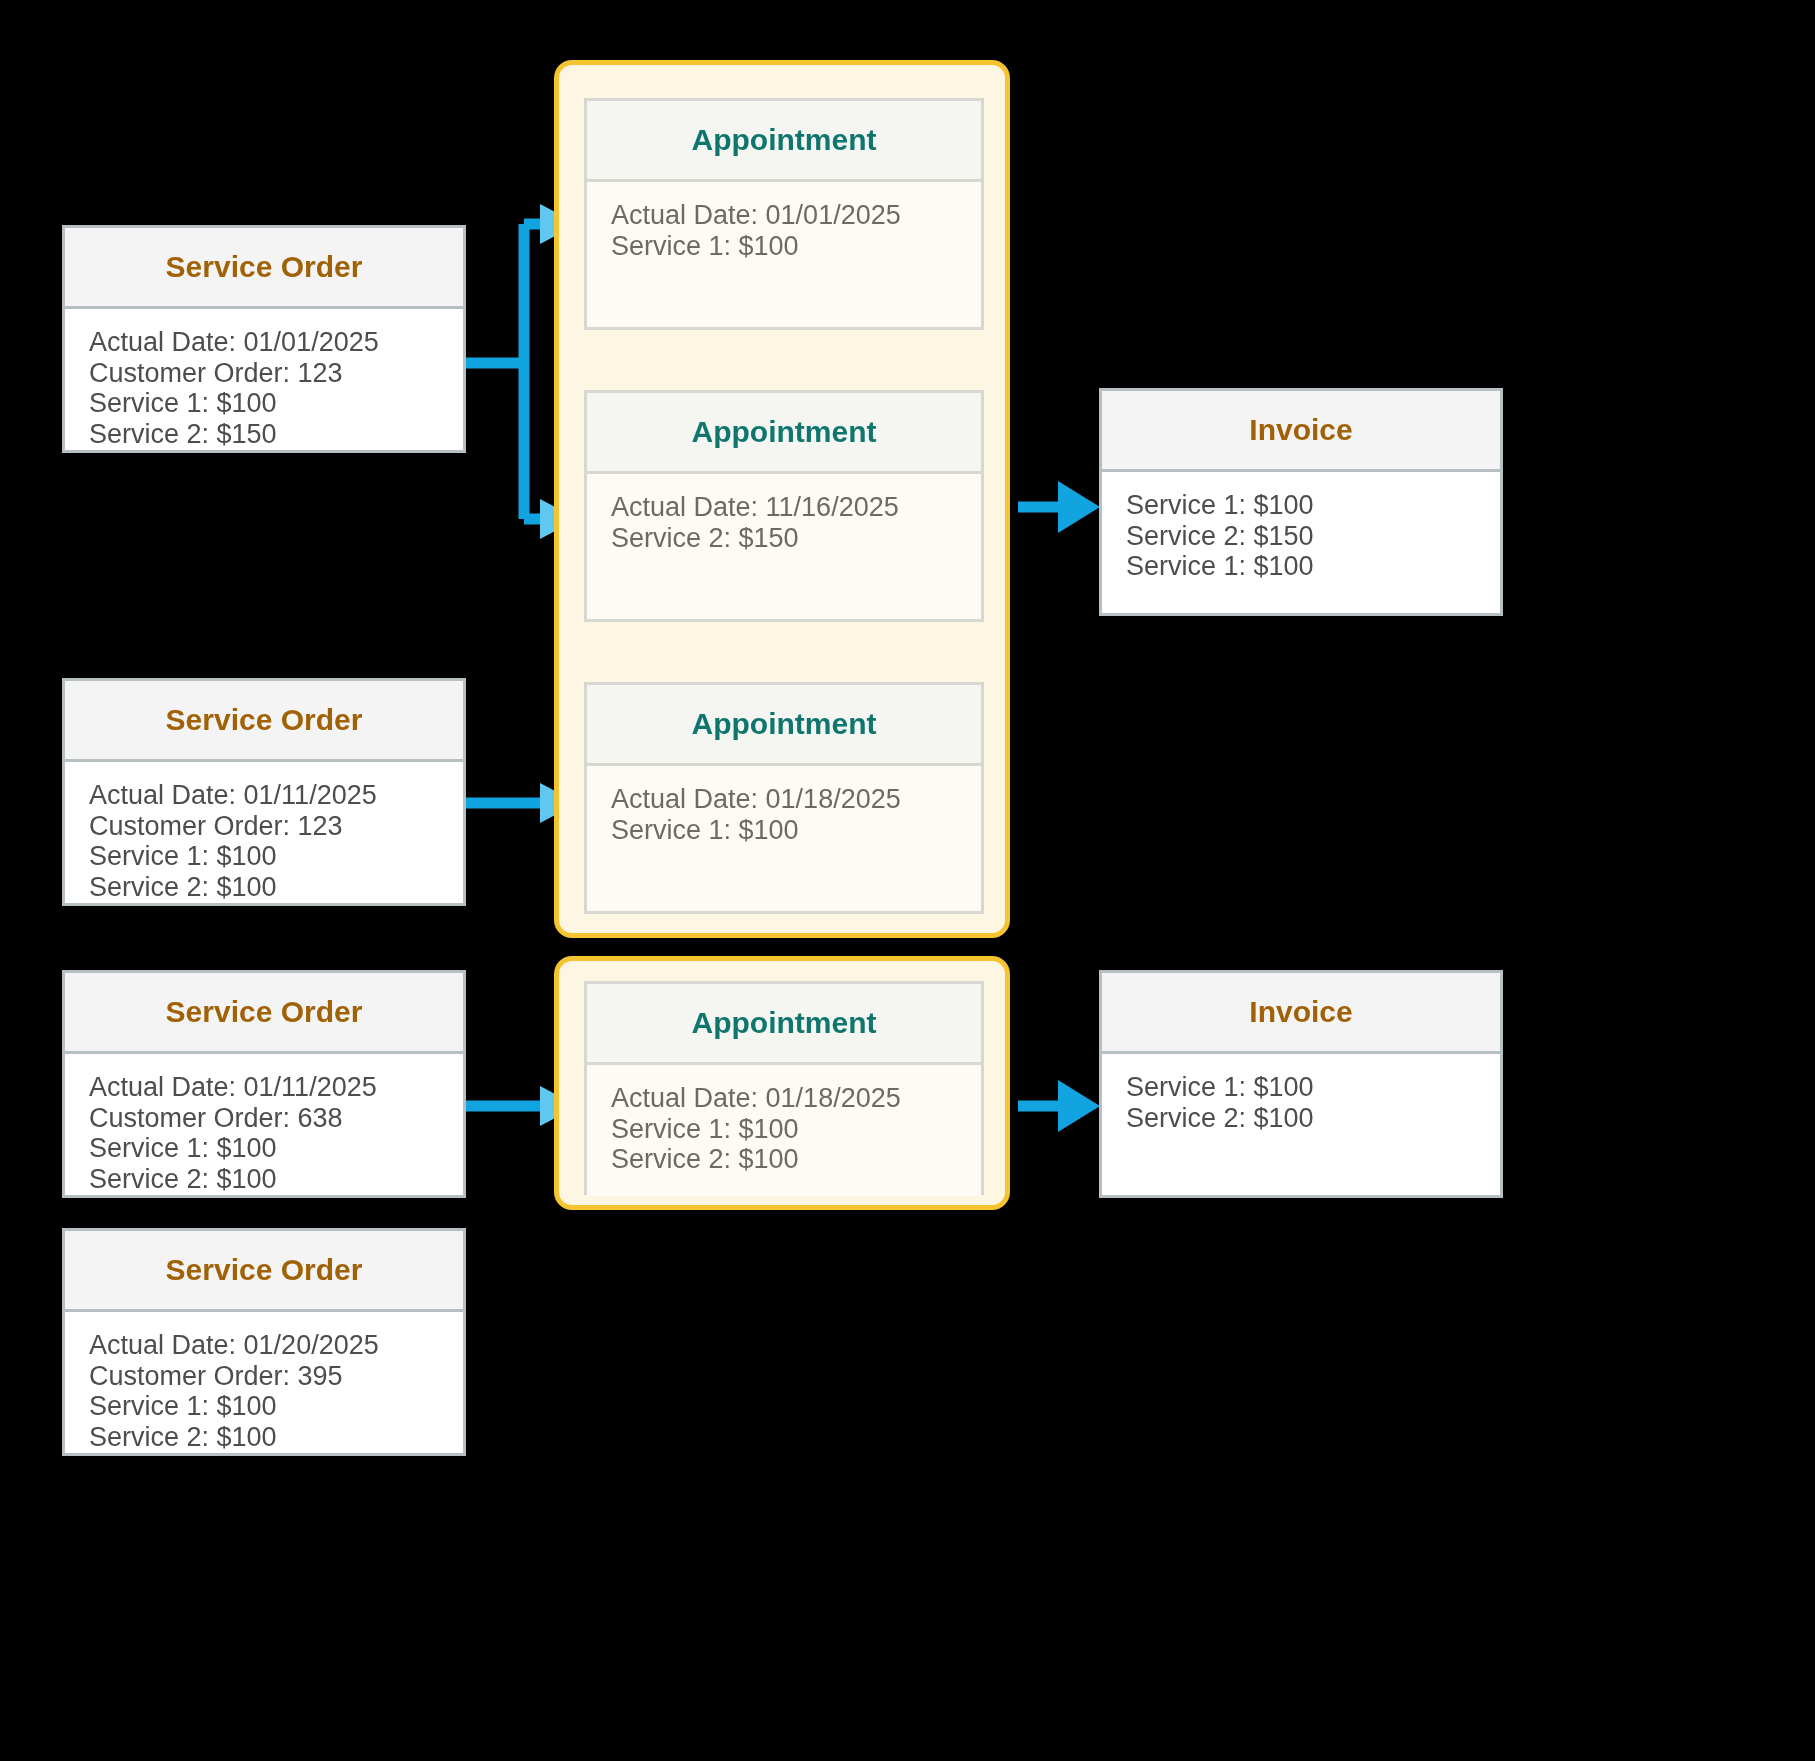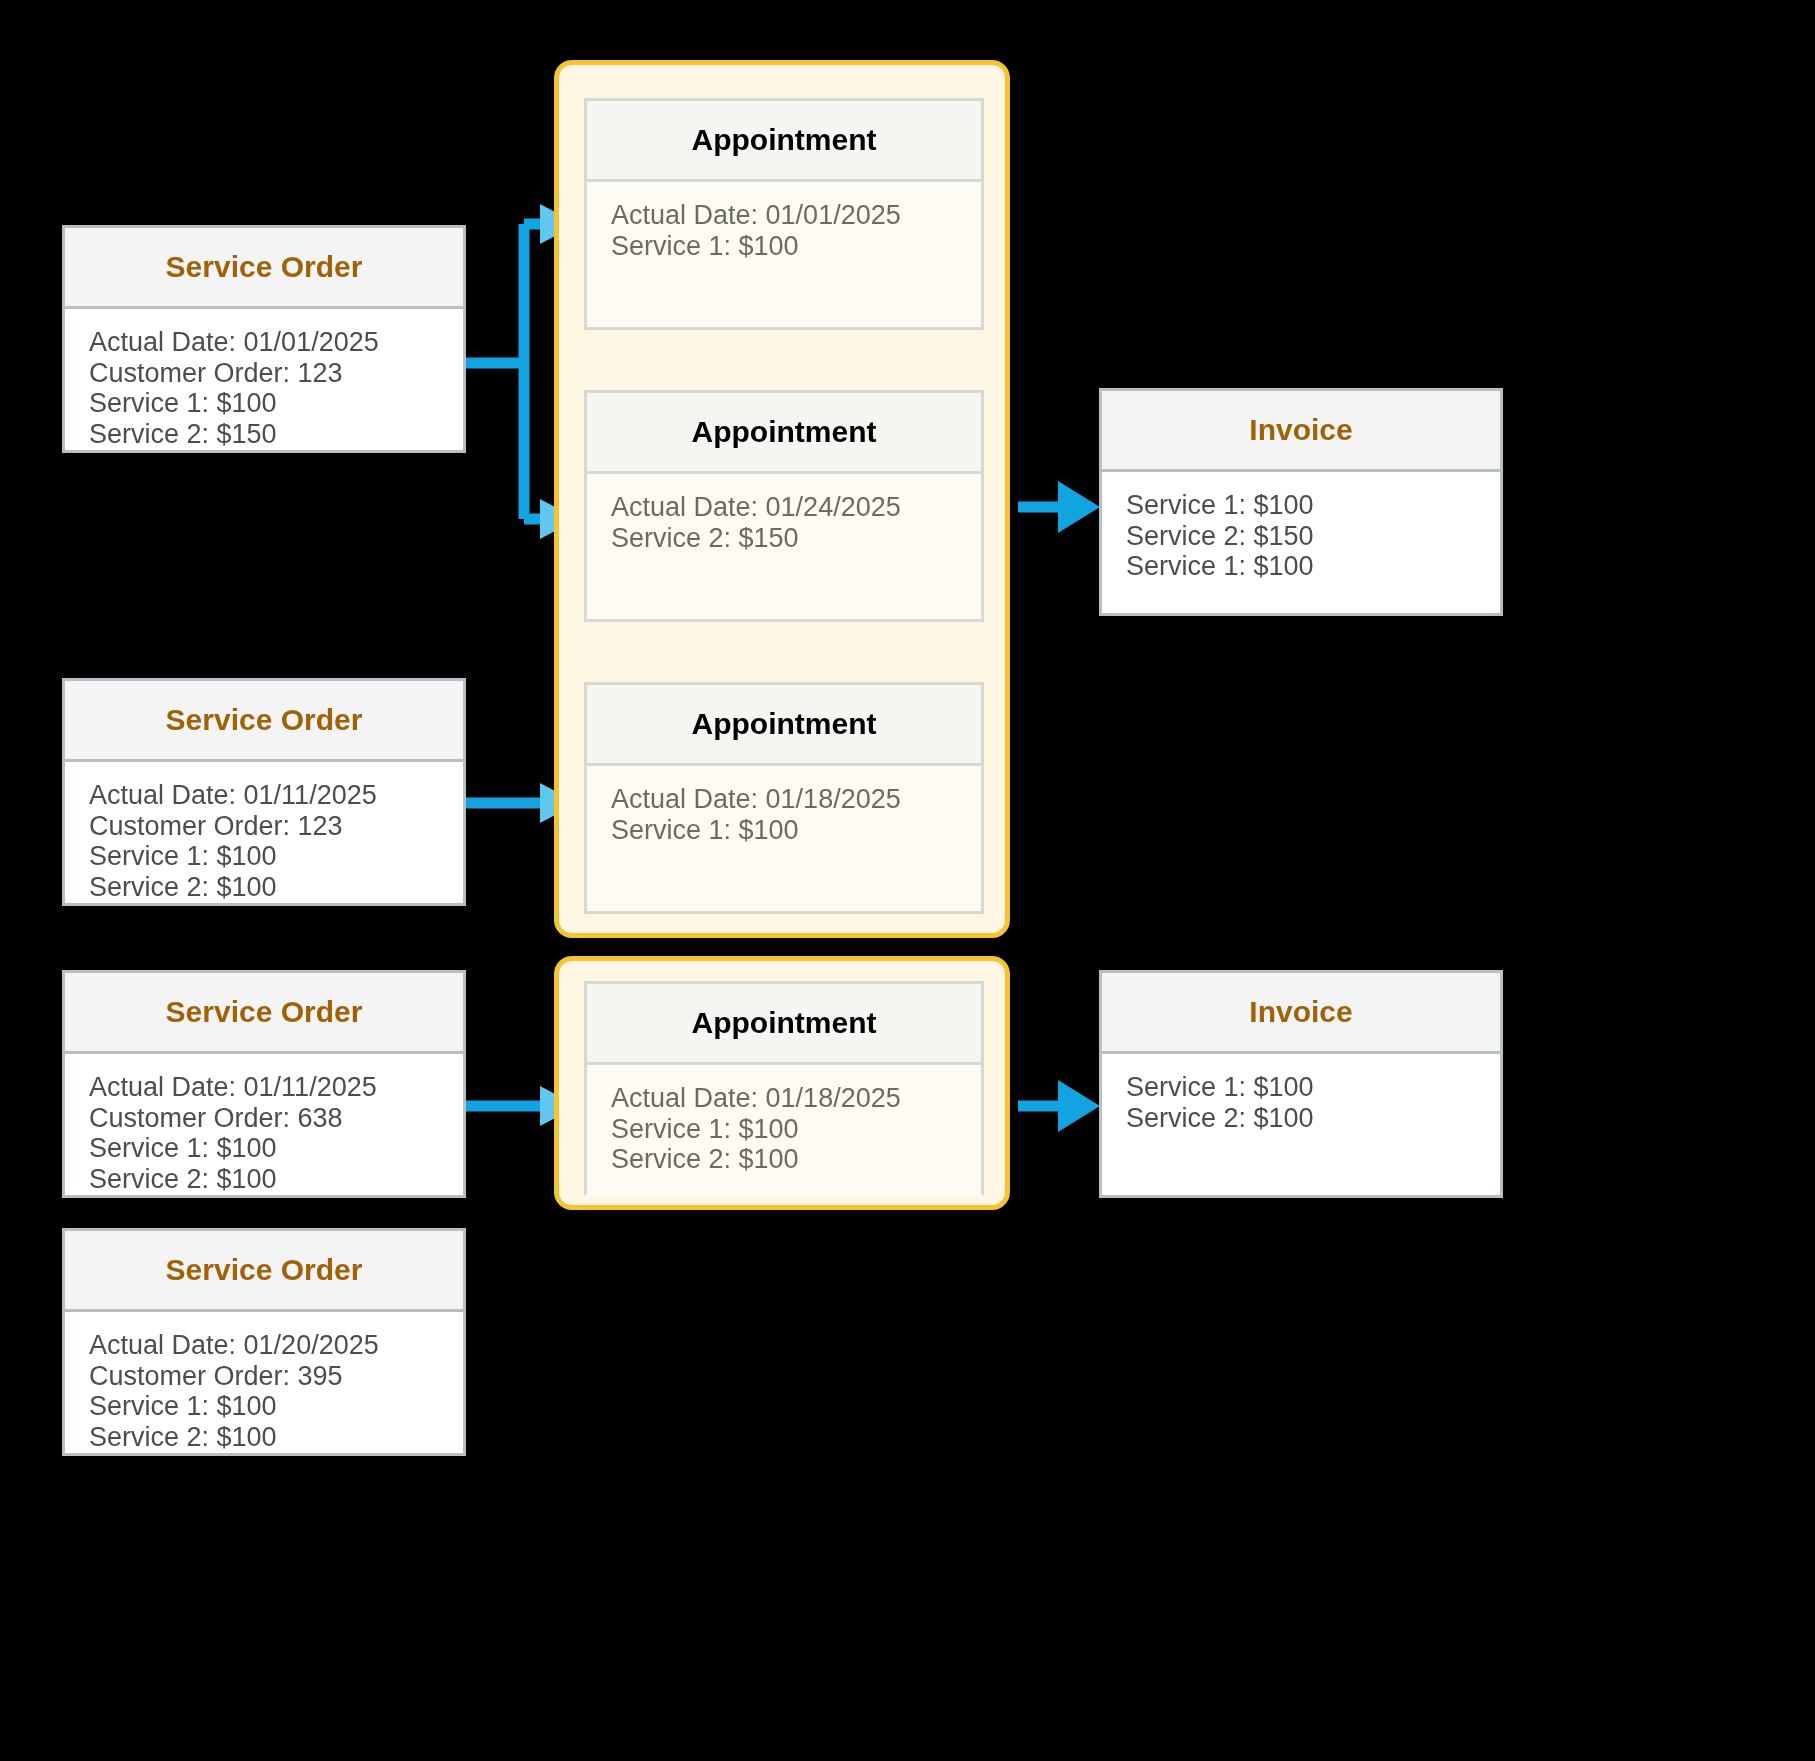--- a/index.html
+++ b/index.html
@@ -58,21 +58,21 @@
   .appt {
     position: absolute;
     border: 3px solid #d8d8d2;
     background: #fdfbf3;
     display: flex;
     flex-direction: column;
   }
   .appt .card-header {
     background: #f5f5f2;
     border-bottom: 3px solid #d8d8d2;
-    color: #000000;
+    color: #0f766e;
   }
   .appt .card-body {
     color: #6b6b63;
     background: #fdfbf3;
   }
 
   
   #arrows {
     position: absolute;
     left: 0; top: 0;
@@ -154,21 +154,21 @@
       <div class="card-header">Appointment</div>
       <div class="card-body">
         <div class="line">Actual Date: 01/01/2025</div>
         <div class="line">Service 1: $100</div>
       </div>
     </div>
 
     <div class="appt" style="left:25px; top:325px; width:400px; height:232px;">
       <div class="card-header">Appointment</div>
       <div class="card-body">
-        <div class="line">Actual Date: 01/24/2025</div>
+        <div class="line">Actual Date: 11/16/2025</div>
         <div class="line">Service 2: $150</div>
       </div>
     </div>
 
     <div class="appt" style="left:25px; top:617px; width:400px; height:232px;">
       <div class="card-header">Appointment</div>
       <div class="card-body">
         <div class="line">Actual Date: 01/18/2025</div>
         <div class="line">Service 1: $100</div>
       </div>

